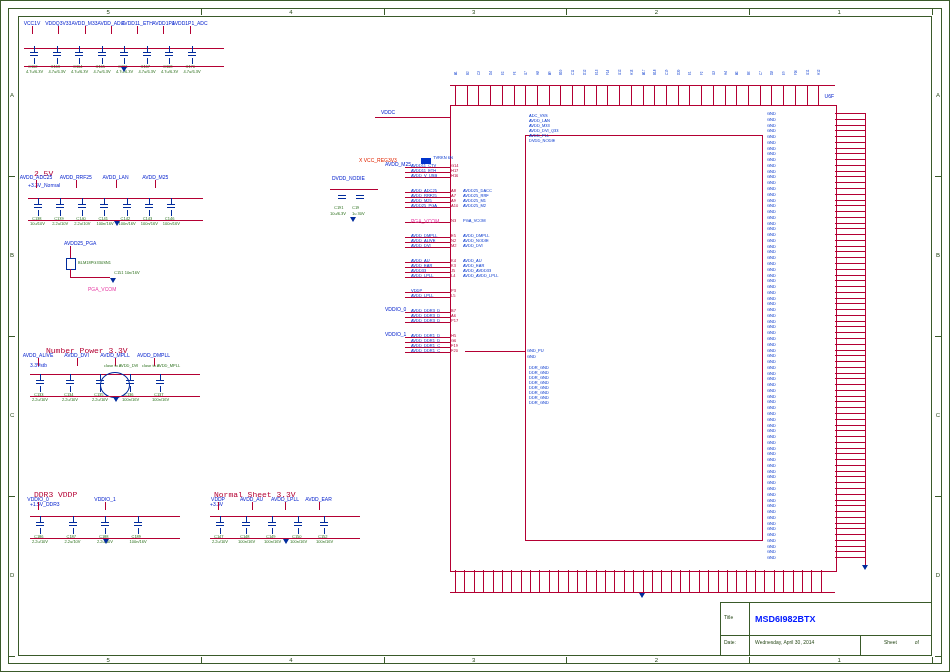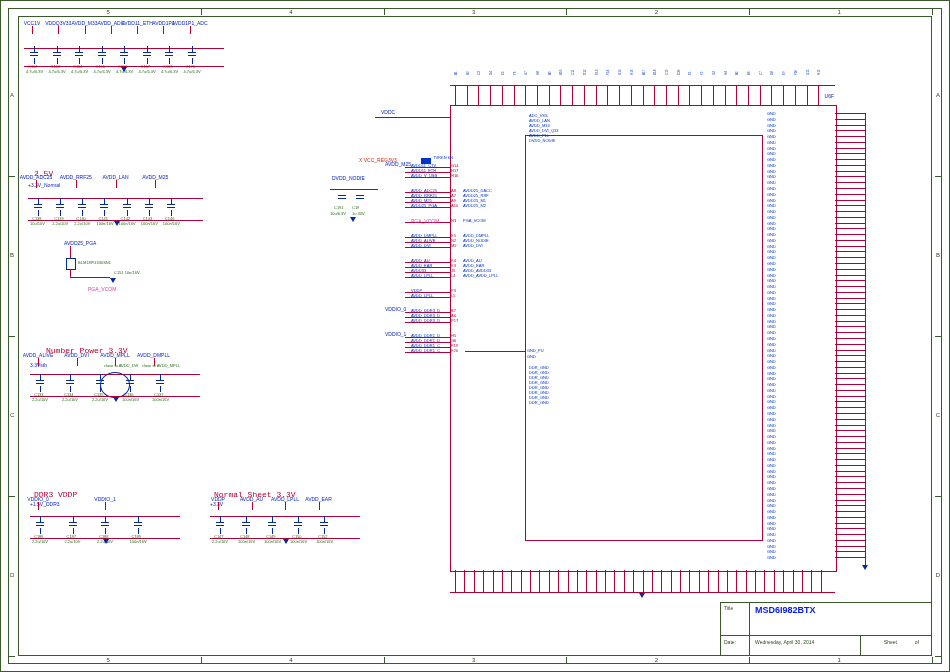--- a/index.html
+++ b/index.html
@@ -725,21 +725,21 @@
         <div class="pin-lbl pin-net" style="left: 0px; top: 15px;">DDR_GND</div>
         <div class="pin-lbl pin-net" style="left: 0px; top: 20px;">DDR_GND</div>
         <div class="pin-lbl pin-net" style="left: 0px; top: 25px;">DDR_GND</div>
         <div class="pin-lbl pin-net" style="left: 0px; top: 30px;">DDR_GND</div>
         <div class="pin-lbl pin-net" style="left: 0px; top: 35px;">DDR_GND</div>
       </div>
   </div>
 
   <div class="tblock">
     <div class="vline" style="left:28px;"></div>
-    <div class="row" style="top:0; height:16px; border-top:none;">
+    <div class="row" style="top:9px; height:16px; border-top:none;">
       <span class="cell-l" style="top:2px;">Title</span>
       <span class="cell-v" style="top:2px;">MSD6I982BTX</span>
     </div>
     <div class="row" style="top:32px; height:20px;">
       <span class="cell-l" style="top:3px;">Date:</span>
       <span style="position:absolute; left:34px; top:3px; color:#2a4b1b; font-size:5px;">Wednesday, April 30, 2014</span>
       <span style="position:absolute; right:34px; top:3px; color:#2a4b1b; font-size:5px;">Sheet</span>
       <span style="position:absolute; right:12px; top:3px; color:#2a4b1b; font-size:5px;">of</span>
       <div class="vline" style="left:auto; right:70px;"></div>
     </div>

